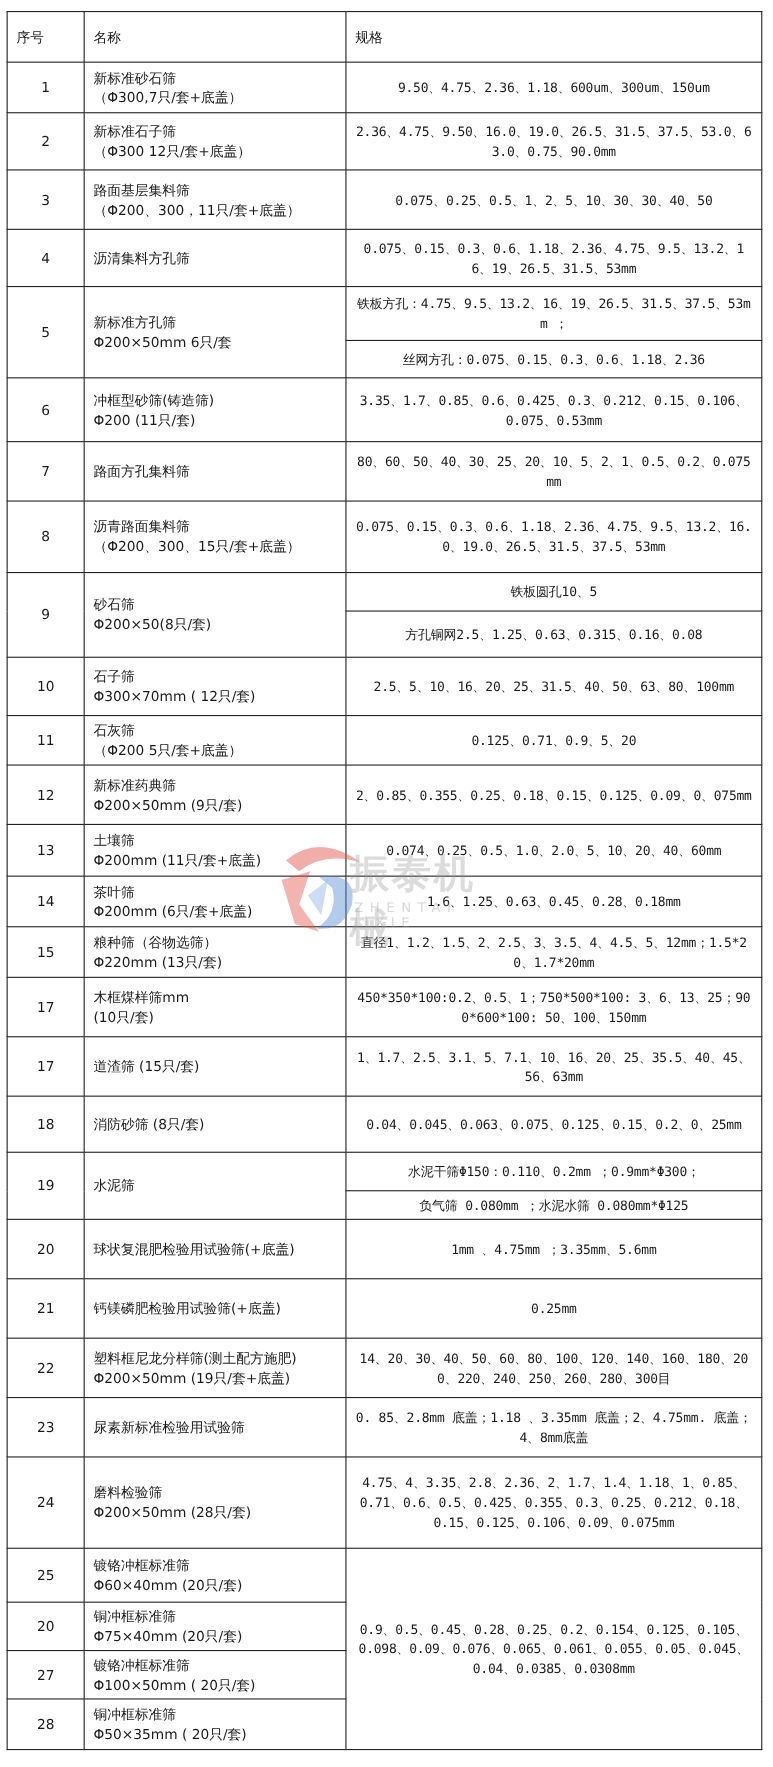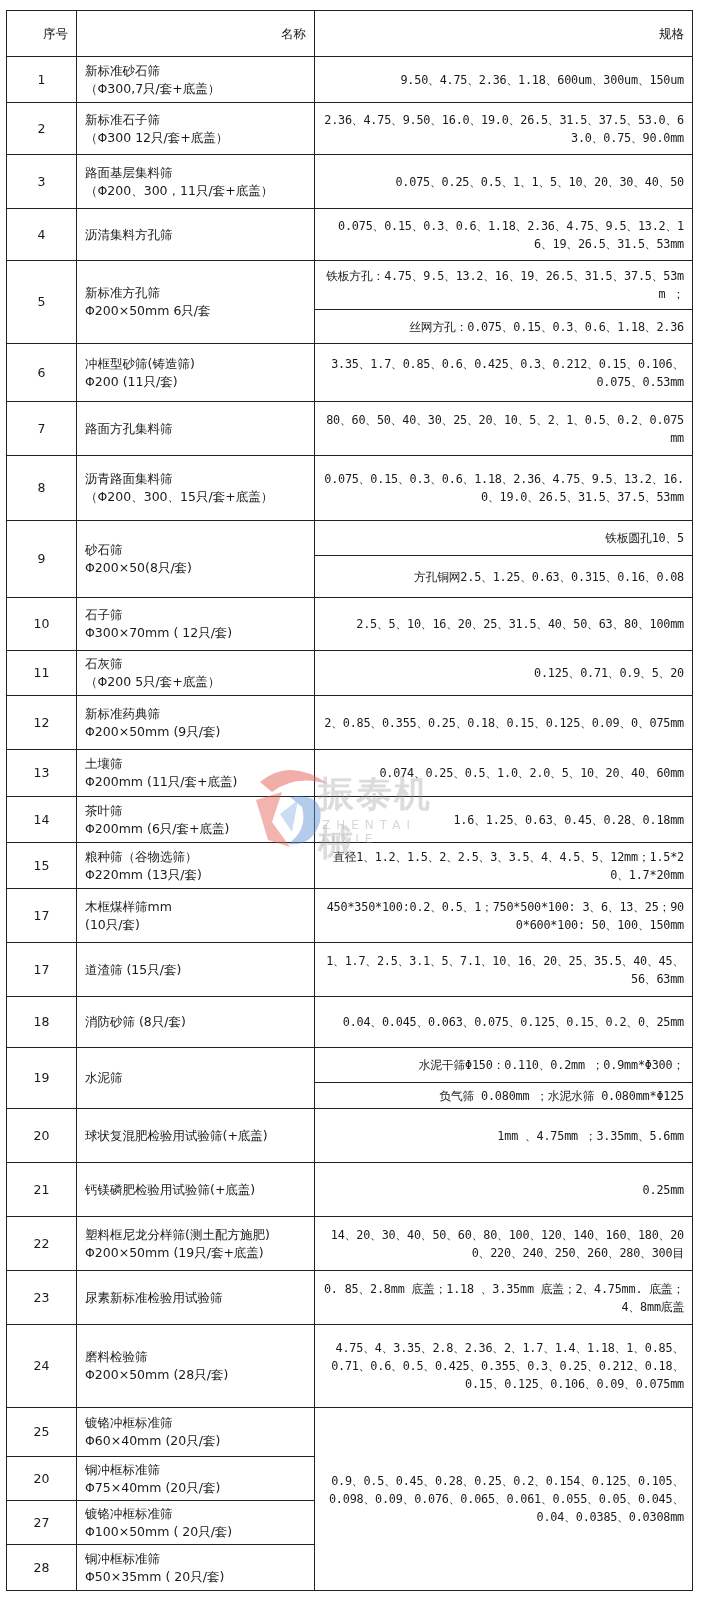--- a/index.html
+++ b/index.html
@@ -3,24 +3,24 @@
 <meta charset="utf-8">
 <style>
   html, body { margin: 0; padding: 0; background: #ffffff; }
   body { width: 703px; height: 1606px; position: relative; overflow: hidden;
          font-family: "DejaVu Sans", "Liberation Sans", sans-serif; color: #1a1a1a; }
   table.spec { position: absolute; left: 6px; top: 10px; width: 686px;
                border-collapse: collapse; table-layout: fixed; font-size: 12.5px; }
   table.spec td, table.spec th { border: 1px solid #222; padding: 0 8px; vertical-align: middle;
                line-height: 18px; font-weight: normal; }
   col.c1 { width: 70px; } col.c2 { width: 238px; } col.c3 { width: 378px; }
-  th { text-align: right; height: 45px; margin-top: 16px; }
+  th { text-align: left; height: 45px; margin-top: 16px; }
   td.num { text-align: center; }
   td.name { text-align: left; white-space: pre-line; }
-  td.spec { text-align: right; font-family: "DejaVu Sans Mono", "Liberation Mono", monospace;
+  td.spec { text-align: center; font-family: "DejaVu Sans Mono", "Liberation Mono", monospace;
             font-size: 11.8px; letter-spacing: -0.2px; word-break: break-all; }
   .watermark { position: absolute; left: 250px; top: 752px; width: 210px; height: 100px;
                pointer-events: none; opacity: 0.75; }
   .wm-text { position: absolute; left: 68px; top: 18px; font-size: 36px; font-weight: bold;
              color: rgba(150,150,150,0.45); letter-spacing: 2px; font-family: "DejaVu Sans", sans-serif; }
   .wm-sub { position: absolute; left: 72px; top: 66px; font-size: 12px; color: rgba(150,150,150,0.5);
             letter-spacing: 6px; }
 </style>
 </head>
 <body>
@@ -48,21 +48,21 @@
       <tr style="height: 52px;">
         <td class="num">2</td>
         <td class="name">新标准石子筛
 （Φ300 12只/套+底盖）</td>
         <td class="spec">2.36、4.75、9.50、16.0、19.0、26.5、31.5、37.5、53.0、63.0、0.75、90.0mm</td>
       </tr>
       <tr style="height: 54px;">
         <td class="num">3</td>
         <td class="name">路面基层集料筛
 （Φ200、300，11只/套+底盖）</td>
-        <td class="spec">0.075、0.25、0.5、1、1、5、10、20、30、40、50</td>
+        <td class="spec">0.075、0.25、0.5、1、2、5、10、30、30、40、50</td>
       </tr>
       <tr style="height: 52px;">
         <td class="num">4</td>
         <td class="name">沥清集料方孔筛</td>
         <td class="spec">0.075、0.15、0.3、0.6、1.18、2.36、4.75、9.5、13.2、16、19、26.5、31.5、53mm</td>
       </tr>
       <tr style="height: 49px;">
         <td class="num" rowspan="2">5</td>
         <td class="name" rowspan="2">新标准方孔筛
 Φ200×50mm   6只/套</td>

